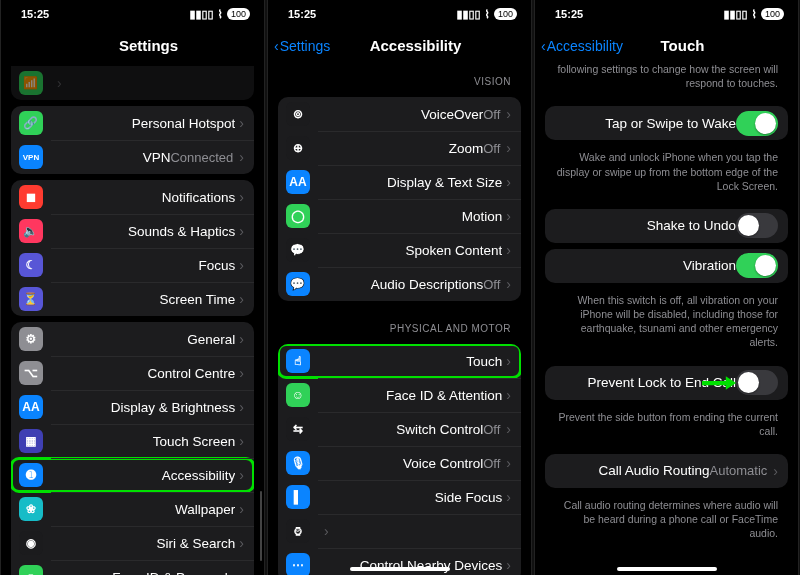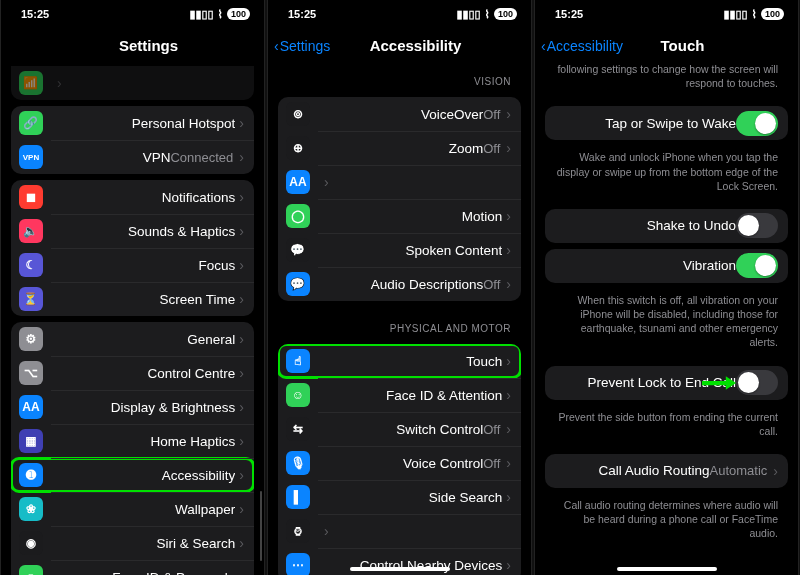--- a/index.html
+++ b/index.html
@@ -46,21 +46,21 @@
     font-size:11px;
     font-weight:600;
     display:flex;
     justify-content:space-between;
     align-items:center;
     padding:8px 14px 0 20px;
   }
   .status-right{display:flex;gap:4px;align-items:center;}
   .battery{
     display:inline-flex;align-items:center;gap:1px;
-    font-size:9px;font-weight:700;
+    font-size:9px;font-weight:400;
     background:#fff;color:#000;border-radius:6px;padding:1px 4px;
   }
   .navbar{
     height:40px;
     display:flex;
     align-items:flex-end;
     justify-content:center;
     position:relative;
     padding-bottom:6px;
     padding-left:32px;
@@ -246,21 +246,21 @@
     <span class="icon-box" style="background:#0a84ff;font-size:12px">
             <i class="glyph">AA</i>
           </span>
     <span class="label">Display &amp; Brightness</span>
     <span class="chev">›</span>
   </div>
         <div class="row">
     <span class="icon-box" style="background:#3f3fb3;font-size:12px">
             <i class="glyph">▦</i>
           </span>
-    <span class="label">Home Haptics</span>
+    <span class="label">Touch Screen</span>
     <span class="chev">›</span>
   </div>
         <div class="row highlight-box">
     <span class="icon-box" style="background:#0a84ff;font-size:12px">
             <i class="glyph">➊</i>
           </span>
     <span class="label">Accessibility</span>
     <span class="chev">›</span>
   </div>
         <div class="row">
@@ -321,20 +321,21 @@
             <i class="glyph">⊕</i>
           </span>
     <span class="label">Zoom</span>
     <span class="value">Off</span>
           <span class="chev">›</span>
   </div>
         <div class="row">
     <span class="icon-box" style="background:#0a84ff;font-size:12px">
             <i class="glyph">AA</i>
           </span>
+    <span class="label">Display &amp; Text Size</span>
     <span class="chev">›</span>
   </div>
         <div class="row">
     <span class="icon-box" style="background:#30d158;font-size:12px">
             <i class="glyph">◯</i>
           </span>
     <span class="label">Motion</span>
     <span class="chev">›</span>
   </div>
         <div class="row">
@@ -382,21 +383,21 @@
             <i class="glyph">🎙</i>
           </span>
     <span class="label">Voice Control</span>
     <span class="value">Off</span>
           <span class="chev">›</span>
   </div>
         <div class="row">
     <span class="icon-box" style="background:#0a84ff;font-size:12px">
             <i class="glyph">▌</i>
           </span>
-    <span class="label">Side Search</span>
+    <span class="label">Side Focus</span>
     <span class="chev">›</span>
   </div>
         <div class="row">
     <span class="icon-box" style="background:#1b1b1d;font-size:12px">
             <i class="glyph">⌚︎</i>
           </span>
     <span class="chev">›</span>
   </div>
         <div class="row">
     <span class="icon-box" style="background:#0a84ff;font-size:12px">

